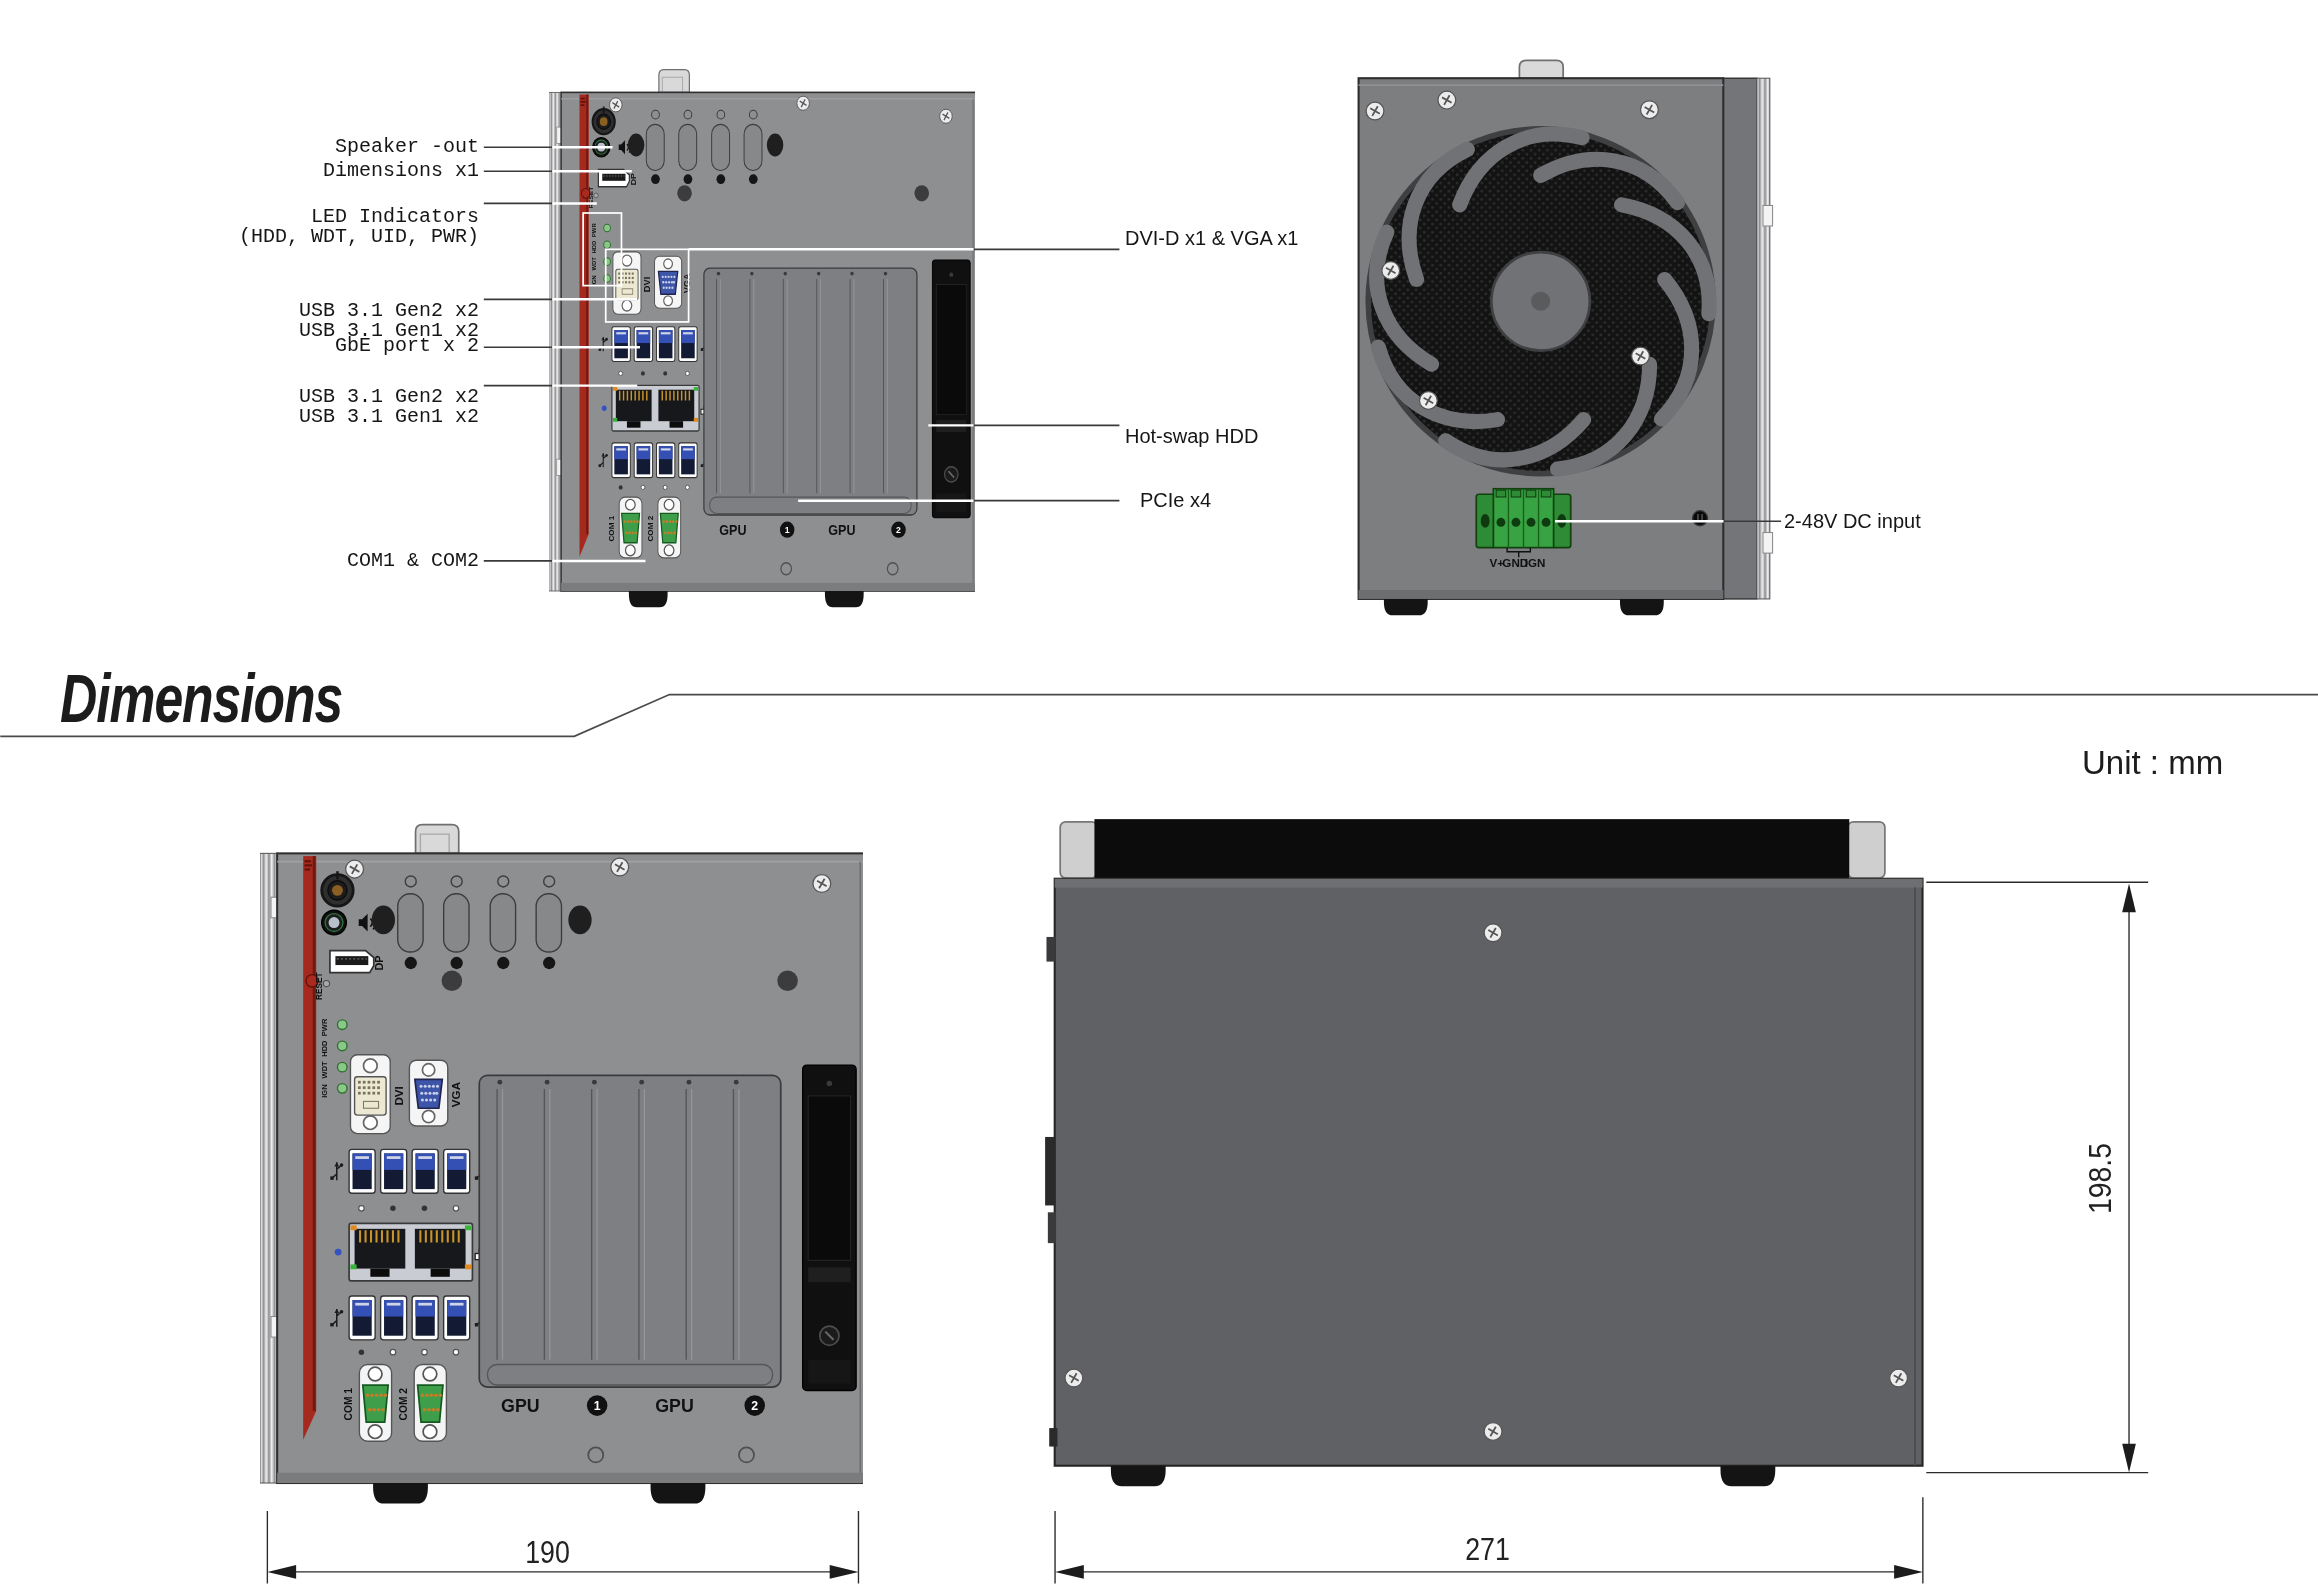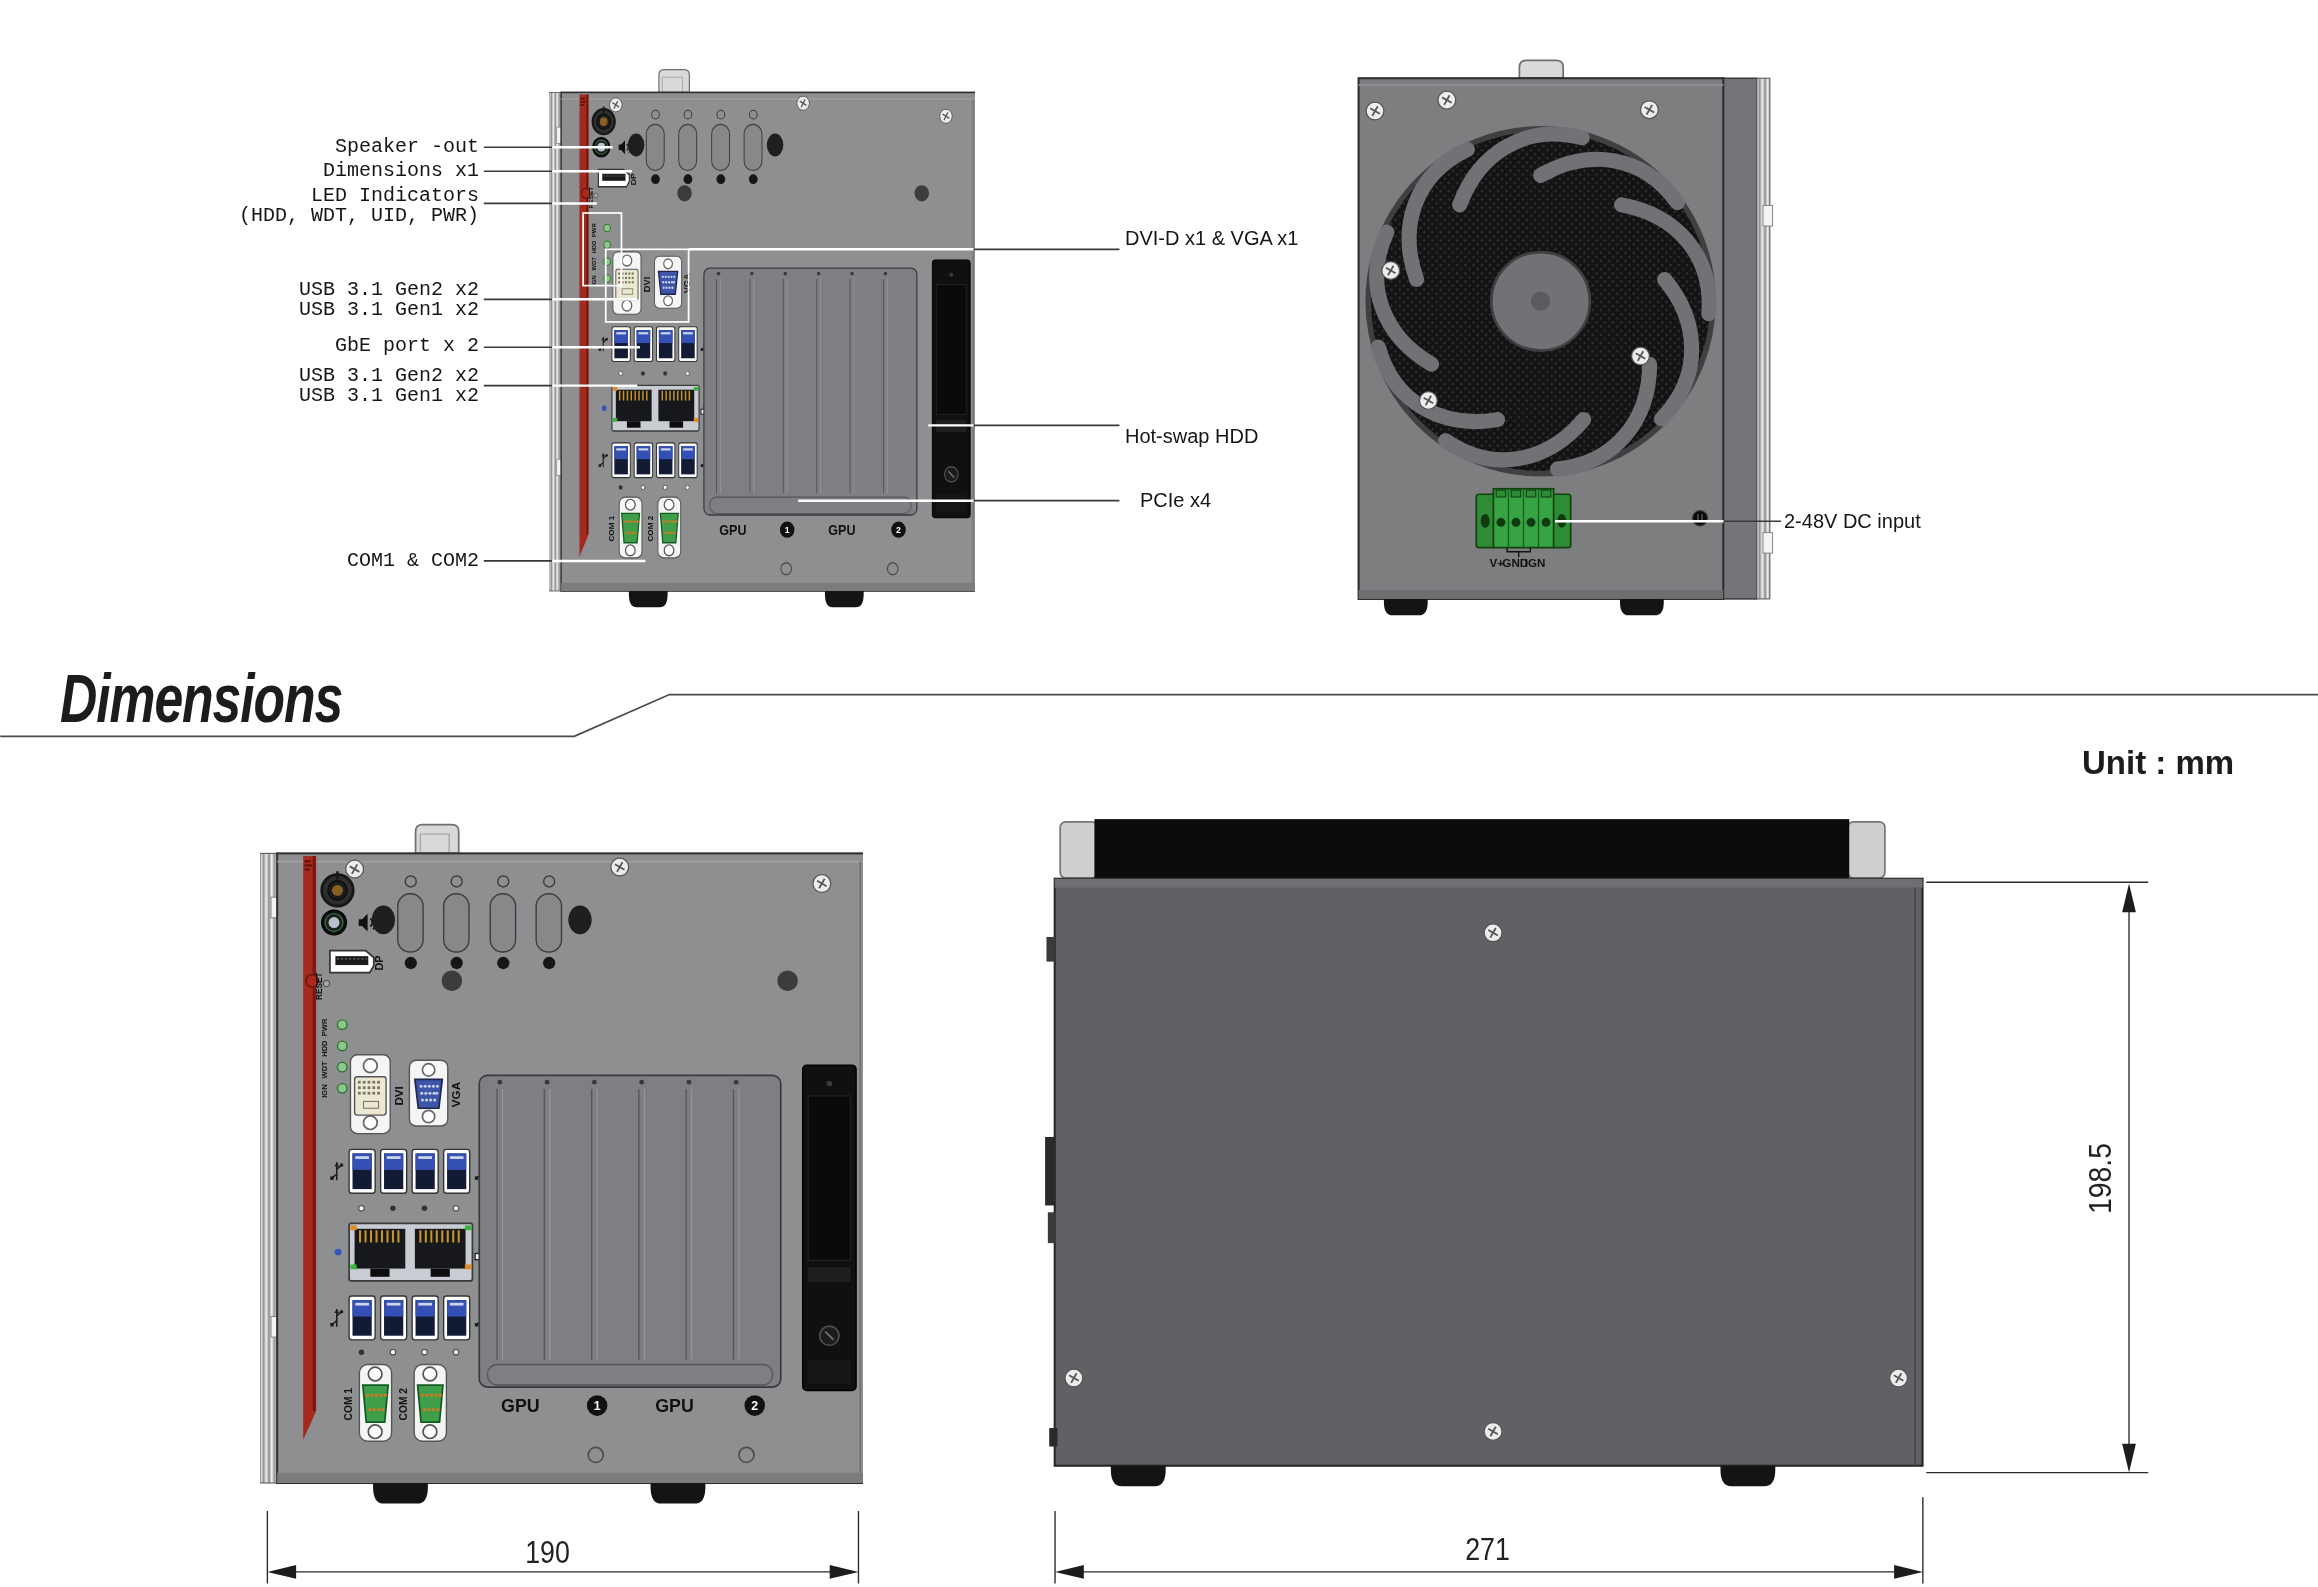--- a/index.html
+++ b/index.html
@@ -1,24 +1,24 @@
 <!DOCTYPE html>
 <html style="font-size:11px"><head>
 <meta charset="utf-8">
 <style>
   html,body{margin:0;padding:0;background:#ffffff;}
   .page{position:relative;width:2319px;height:1587px;background:#ffffff;overflow:hidden;
         font-family:"Liberation Sans", sans-serif;color:#1a1a1a;}
   .abs{position:absolute;}
   .lbl{position:absolute;font-size:20px;line-height:20.5px;color:#161616;white-space:nowrap;}
   .lbl.left{width:342px;text-align:right;font-family:Liberation Mono, monospace;}
-  .lbl.two{line-height:20px;}
+  .lbl.two{line-height:20px;margin-top:21px;}
   .heading{position:absolute;left:60px;top:659px;font-size:68px;font-weight:800;font-style:italic;
            color:#1c1c1c;transform:scaleX(0.76);transform-origin:left top;letter-spacing:-1.4px;}
-  .unit{position:absolute;left:2082px;top:744px;font-size:33px;font-weight:700;color:#1c1c1c;}
+  .unit{position:absolute;left:2082px;top:744px;font-size:33px;font-weight:400;color:#1c1c1c;}
   .dimnum{position:absolute;width:137px;text-align:center;font-size:31.5px;font-weight:400;color:#222;
           transform:scaleX(0.85);}
   .dimnum.rot{transform:rotate(-90deg) scaleX(0.9);}
   svg text{font-family:"Liberation Sans", sans-serif;}
 </style>
 </head>
 <body>
 
 <div class="page">
 

